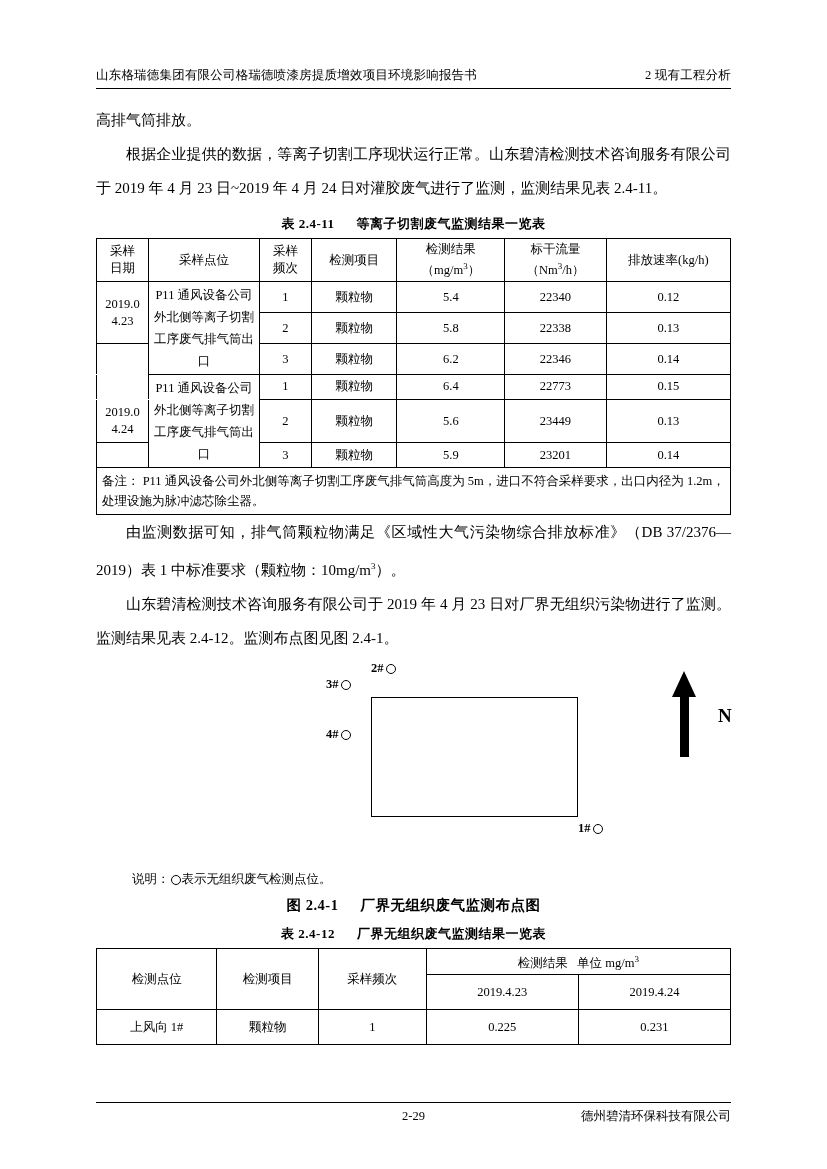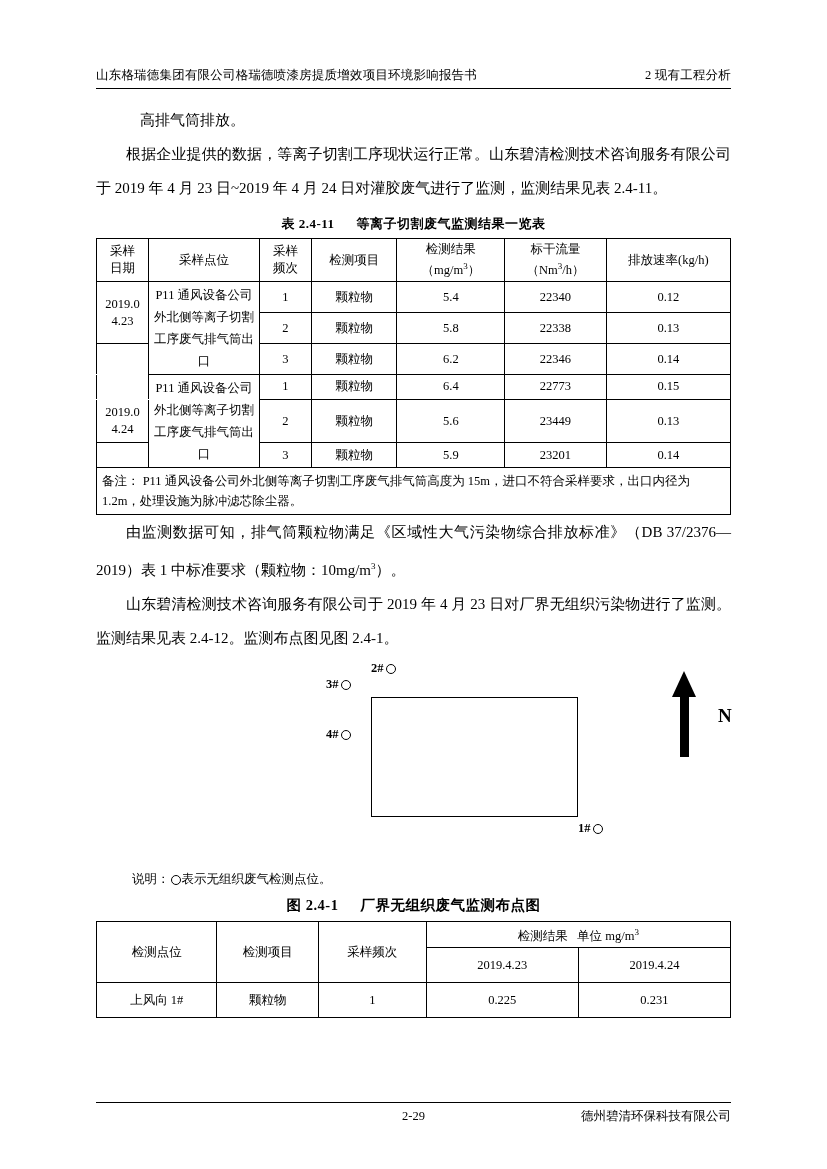--- a/index.html
+++ b/index.html
@@ -36,21 +36,21 @@
   .header .h-right { white-space: nowrap; }
 
   
   .para {
     font-size: 15px;
     line-height: 34px;
     text-align: justify;
     text-justify: inter-ideograph;
     margin: 0;
   }
-  .para.first { margin-top: 14px; margin-left: 44px; }
+  .para.first { margin-top: 14px; }
   .indent { text-indent: 2em; }
 
   
   .tbl-caption {
     text-align: center;
     font-size: 13px;
     font-weight: bold;
     margin: 10px 0 5px 0;
     letter-spacing: 0.5px;
   }
@@ -266,21 +266,21 @@
       <tr>
         <td style="border-top:1px solid #fff;"></td>
         <td>3</td>
         <td>颗粒物</td>
         <td>5.9</td>
         <td>23201</td>
         <td>0.14</td>
       </tr>
 
       <tr>
-        <td class="note" colspan="7">备注：  P11 通风设备公司外北侧等离子切割工序废气排气筒高度为 15m，进口不符合采样要求，出口内径为 1.2m，处理设施为脉冲滤芯除尘器。</td>
+        <td class="note" colspan="7">备注：  P11 通风设备公司外北侧等离子切割工序废气排气筒高度为 5m，进口不符合采样要求，出口内径为 1.2m，处理设施为脉冲滤芯除尘器。</td>
       </tr>
     </tbody>
   </table>
 
   <p class="para indent"><span>由监测数据可知，排气筒颗粒物满足《区域性大气污染物综合排放标准》（DB 37/</span><span>2376—2019）表 1 中标准要求（颗粒物：10mg/m</span><span class="sup">3</span><span>）。</span></p>
 
   <p class="para indent">山东碧清检测技术咨询服务有限公司于 2019 年 4 月 23 日对厂界无组织污染物进行了监测。监测结果见表 2.4-12。监测布点图见图 2.4-1。</p>
 
   <div class="figure-area">
     <div class="rect"></div>
@@ -308,20 +308,23 @@
   </div>
 
   <div class="note-line">
     <span>说明：</span><span class="circ"></span><span>表示无组织废气检测点位。</span>
   </div>
 
   <div class="fig-caption">
     <span>图 2.4-1</span><span class="cap-gap"></span><span>厂界无组织废气监测布点图</span>
   </div>
 
+  <div class="tbl-caption">
+    <span>表 2.4-12</span><span class="cap-gap"></span><span>厂界无组织废气监测结果一览表</span>
+  </div>
 
   <table class="doc">
     <colgroup>
       <col style="width:19%">
       <col style="width:16%">
       <col style="width:17%">
       <col style="width:24%">
       <col style="width:24%">
     </colgroup>
     <tbody>

